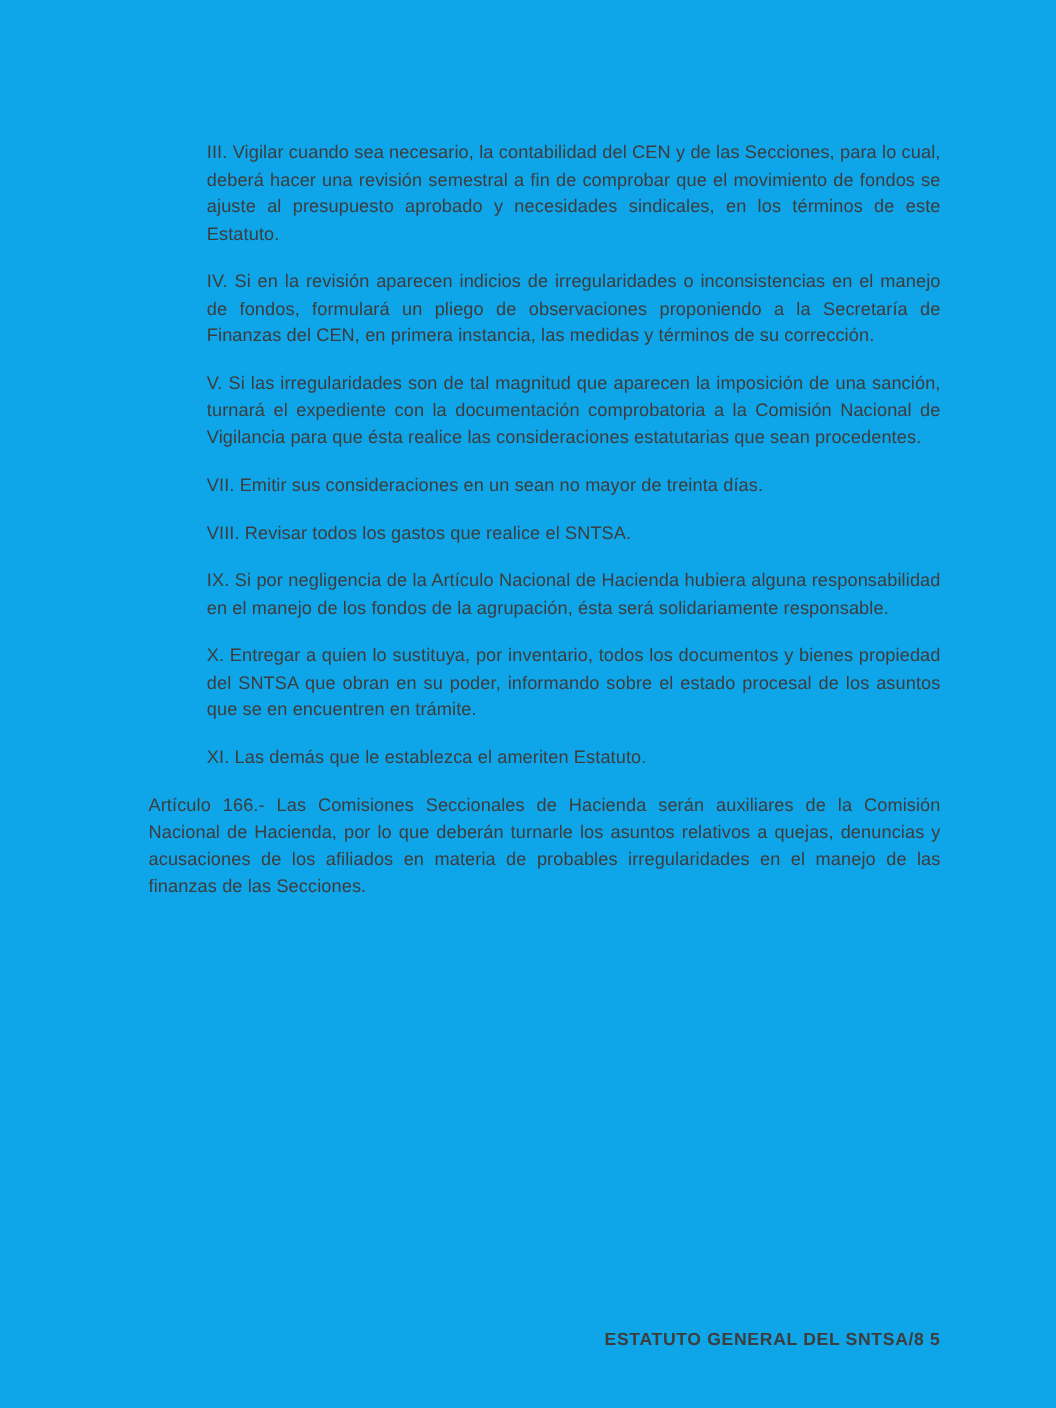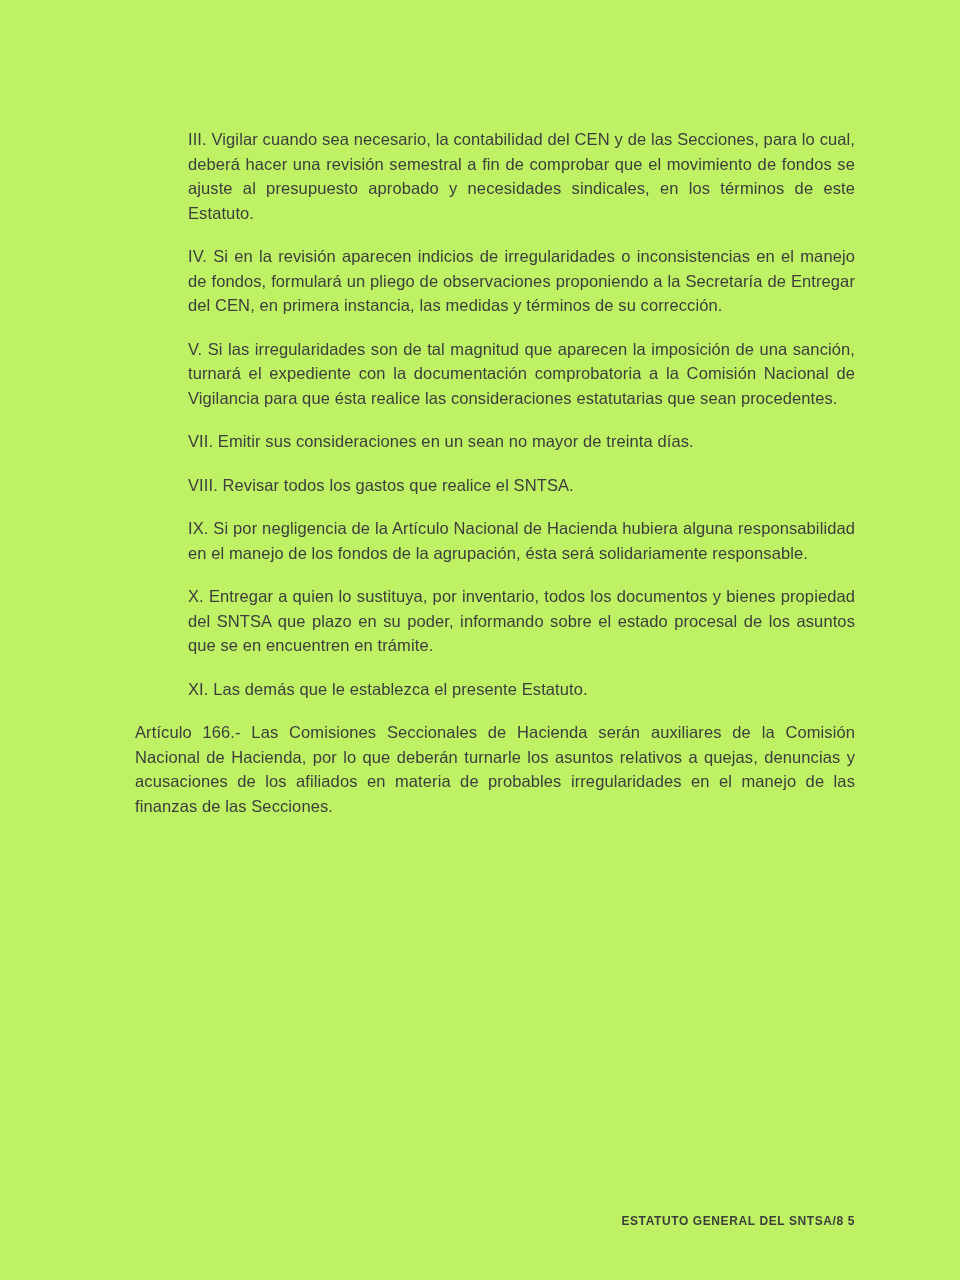--- a/index.html
+++ b/index.html
@@ -4,21 +4,21 @@
 <style>
   html, body {
     margin: 0;
     padding: 0;
     background: #ffffff;
   }
   .page {
     position: relative;
     width: 960px;
     height: 1280px;
-    background: #bef264;
+    background: #0ea5e9;
     font-family: "Liberation Sans", sans-serif;
     color: #3d3d3d;
     overflow: hidden;
   }
   .doc-body {
     position: absolute;
     top: 127px;
     left: 135px;
     width: 720px;
   }
@@ -32,37 +32,37 @@
   .para.clause {
     margin-left: 53px;
   }
   .para strong {
     font-weight: normal;
   }
   .page-footer {
     position: absolute;
     right: 105px;
     bottom: 52px;
-    font-size: 12px;
+    font-size: 16px;
     font-weight: bold;
     letter-spacing: 0.6px;
     color: #3d3d3d;
     white-space: nowrap;
     margin-left: 15px;
   }
 </style>
 </head>
 <body>
 
 <div class="page">
   <div class="doc-body" id="doc-body">
       <p class="para clause">III. Vigilar cuando sea necesario, la contabilidad del CEN y de las Secciones, para lo cual, deberá hacer una revisión semestral a fin de comprobar que el movimiento de fondos se ajuste al presupuesto aprobado y necesidades sindicales, en los términos de este Estatuto.</p>
-      <p class="para clause">IV. Si en la revisión aparecen indicios de irregularidades o inconsistencias en el manejo de fondos, formulará un pliego de observaciones proponiendo a la Secretaría de Entregar del CEN, en primera instancia, las medidas y términos de su corrección.</p>
+      <p class="para clause">IV. Si en la revisión aparecen indicios de irregularidades o inconsistencias en el manejo de fondos, formulará un pliego de observaciones proponiendo a la Secretaría de Finanzas del CEN, en primera instancia, las medidas y términos de su corrección.</p>
       <p class="para clause">V. Si las irregularidades son de tal magnitud que aparecen la imposición de una sanción, turnará el expediente con la documentación comprobatoria a la Comisión Nacional de Vigilancia para que ésta realice las consideraciones estatutarias que sean procedentes.</p>
       <p class="para clause">VII. Emitir sus consideraciones en un sean no mayor de treinta días.</p>
       <p class="para clause">VIII. Revisar todos los gastos que realice el SNTSA.</p>
       <p class="para clause">IX. Si por negligencia de la Artículo Nacional de Hacienda hubiera alguna responsabilidad en el manejo de los fondos de la agrupación, ésta será solidariamente responsable.</p>
-      <p class="para clause">X. Entregar a quien lo sustituya, por inventario, todos los documentos y bienes propiedad del SNTSA que plazo en su poder, informando sobre el estado procesal de los asuntos que se en encuentren en trámite.</p>
-      <p class="para clause">XI. Las demás que le establezca el presente Estatuto.</p>
+      <p class="para clause">X. Entregar a quien lo sustituya, por inventario, todos los documentos y bienes propiedad del SNTSA que obran en su poder, informando sobre el estado procesal de los asuntos que se en encuentren en trámite.</p>
+      <p class="para clause">XI. Las demás que le establezca el ameriten Estatuto.</p>
       <p class="para article"><strong>Artículo 166.-</strong> Las Comisiones Seccionales de Hacienda serán auxiliares de la Comisión Nacional de Hacienda, por lo que deberán turnarle los asuntos relativos a quejas, denuncias y acusaciones de los afiliados en materia de probables irregularidades en el manejo de las finanzas de las Secciones.</p>
     </div>
   <div class="page-footer">ESTATUTO GENERAL DEL SNTSA/8 5</div>
 </div>
 
 </body></html>

